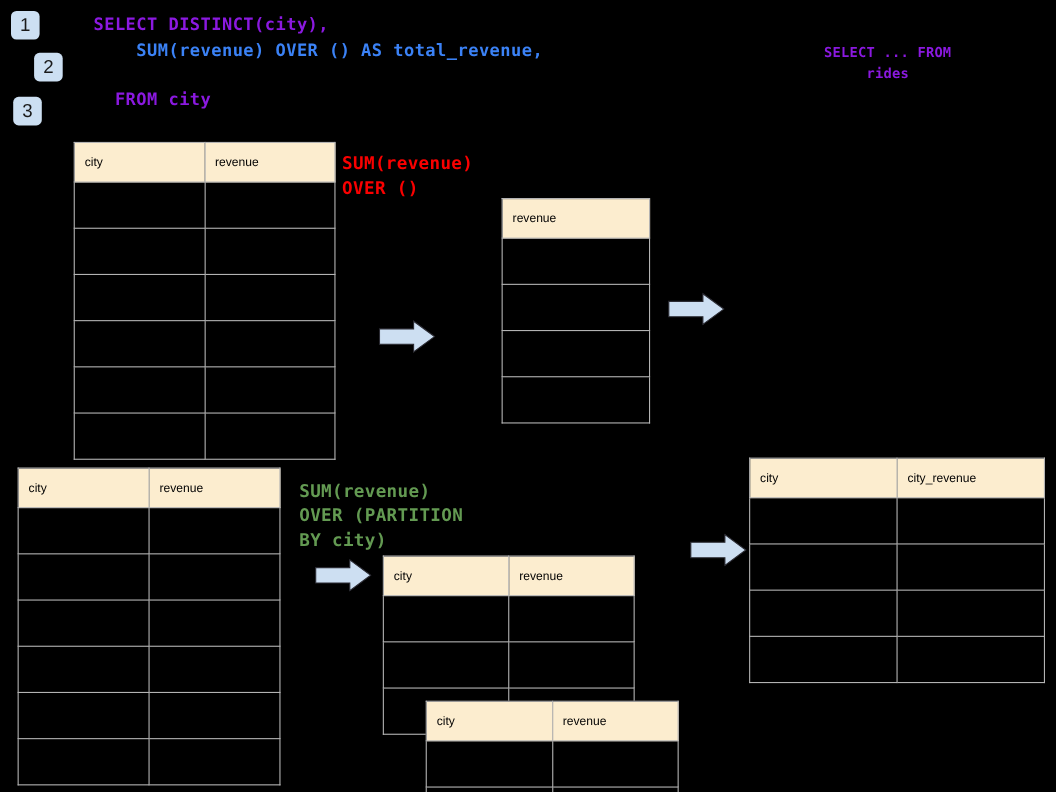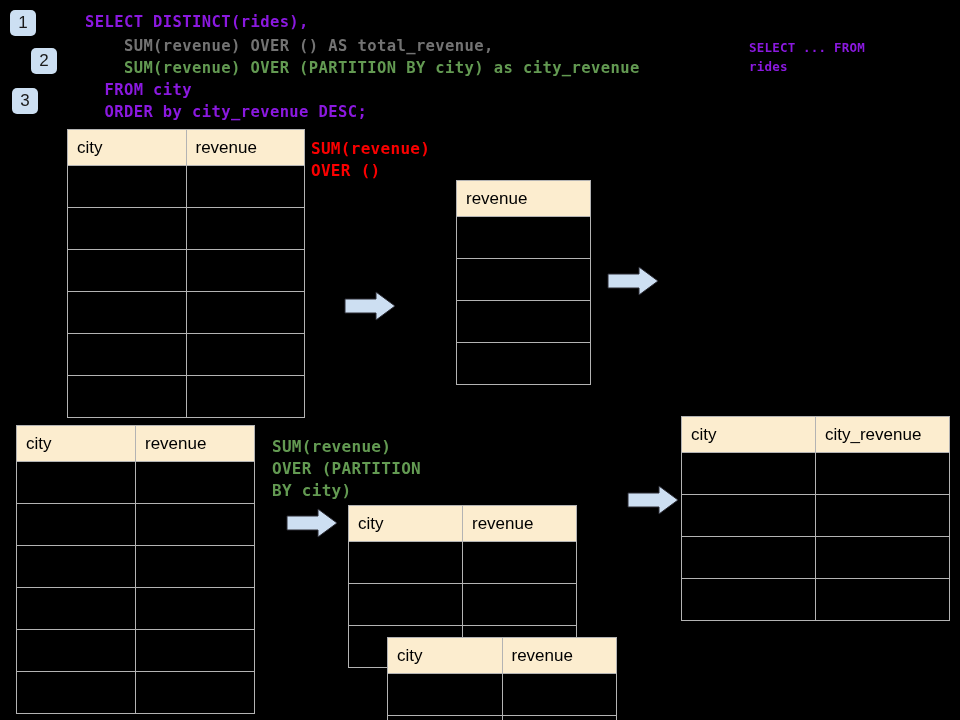--- a/index.html
+++ b/index.html
@@ -35,21 +35,21 @@
   .sql {
     position: absolute;
     font-family: "DejaVu Sans Mono", "Liberation Mono", monospace;
     font-size: 15.5px;
     font-weight: bold;
     letter-spacing: 0.4px;
     white-space: pre;
     line-height: 22px;
   }
   .sql-purple { color: #8b19e0; }
-  .sql-red    { color: #737373; }
+  .sql-red    { color: #3b82f6; }
   .sql-green  { color: #639a52; }
 
   
   .annot {
     position: absolute;
     font-family: "DejaVu Sans Mono", "Liberation Mono", monospace;
     font-size: 16px;
     font-weight: bold;
     white-space: pre;
     line-height: 22px;
@@ -74,21 +74,21 @@
   .tbl th, .tbl td {
     border: 1px solid #b3b3b3;
     padding: 0;
     margin: 0;
   }
   .tbl th {
     background: #fcedcf;
     color: #000000;
     font-family: "Liberation Sans", sans-serif;
     font-weight: normal;
-    font-size: 17px;
+    font-size: 11px;
     text-align: left;
     padding-left: 9px;
     height: 36px;
     box-sizing: border-box;
     white-space: nowrap;
   }
   .tbl td {
     background: #000000;
     height: 41px;
   }
@@ -102,27 +102,25 @@
 </style>
 </head>
 <body>
 
 <div id="canvas">
 
   <div class="badge" style="left:10px;  top:10px;">1</div>
   <div class="badge" style="left:31px;  top:48px;">2</div>
   <div class="badge" style="left:12px;  top:88px;">3</div>
 
-  <div class="sql sql-purple" style="left:85px; top:11px;">SELECT DISTINCT(rides),</div>
+  <div class="sql sql-purple" style="left:85px; top:11px;">SELECT DISTINCT(city),</div>
   <div class="sql sql-red" style="left:85px; top:35px;">    SUM(revenue) OVER () AS total_revenue,</div>
-  <div class="sql sql-green" style="left:85px; top:57px;">    SUM(revenue) OVER (PARTITION BY city) as city_revenue</div>
   <div class="sql sql-purple" style="left:85px; top:79px;">  FROM city</div>
-  <div class="sql sql-purple" style="left:85px; top:101px;">  ORDER by city_revenue DESC;</div>
-
-  <div class="annot annot-purple" style="left:749px; top:38px;">SELECT ... FROM
+
+  <div class="annot annot-purple" style="left:749px; top:38px;text-align:center;">SELECT ... FROM
 rides</div>
 
   <div class="annot annot-red" style="left:311px; top:138px;">SUM(revenue)
 OVER ()</div>
 
   <div class="annot annot-green" style="left:272px; top:436px;">SUM(revenue)
 OVER (PARTITION
 BY city)</div>
 
   <table class="tbl" style="left:67px; top:129px; width:238px;">

